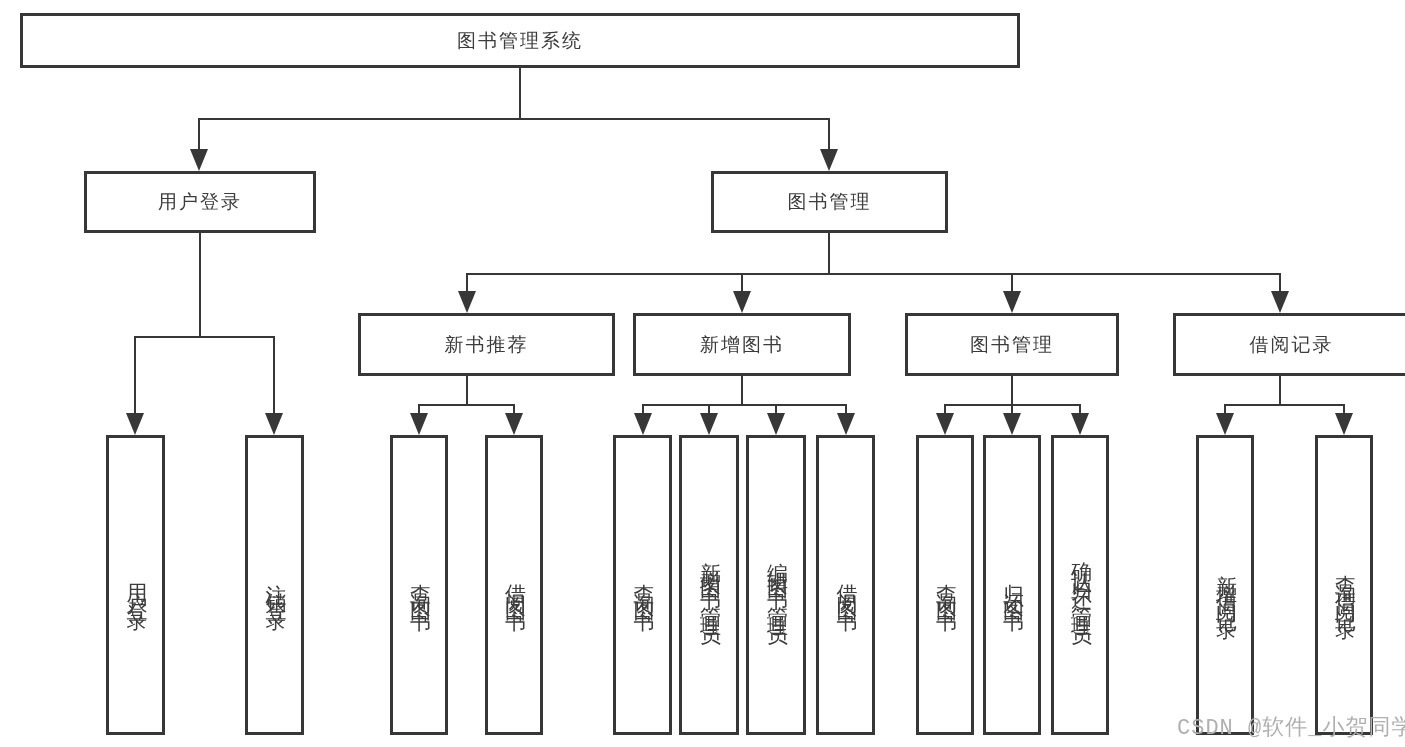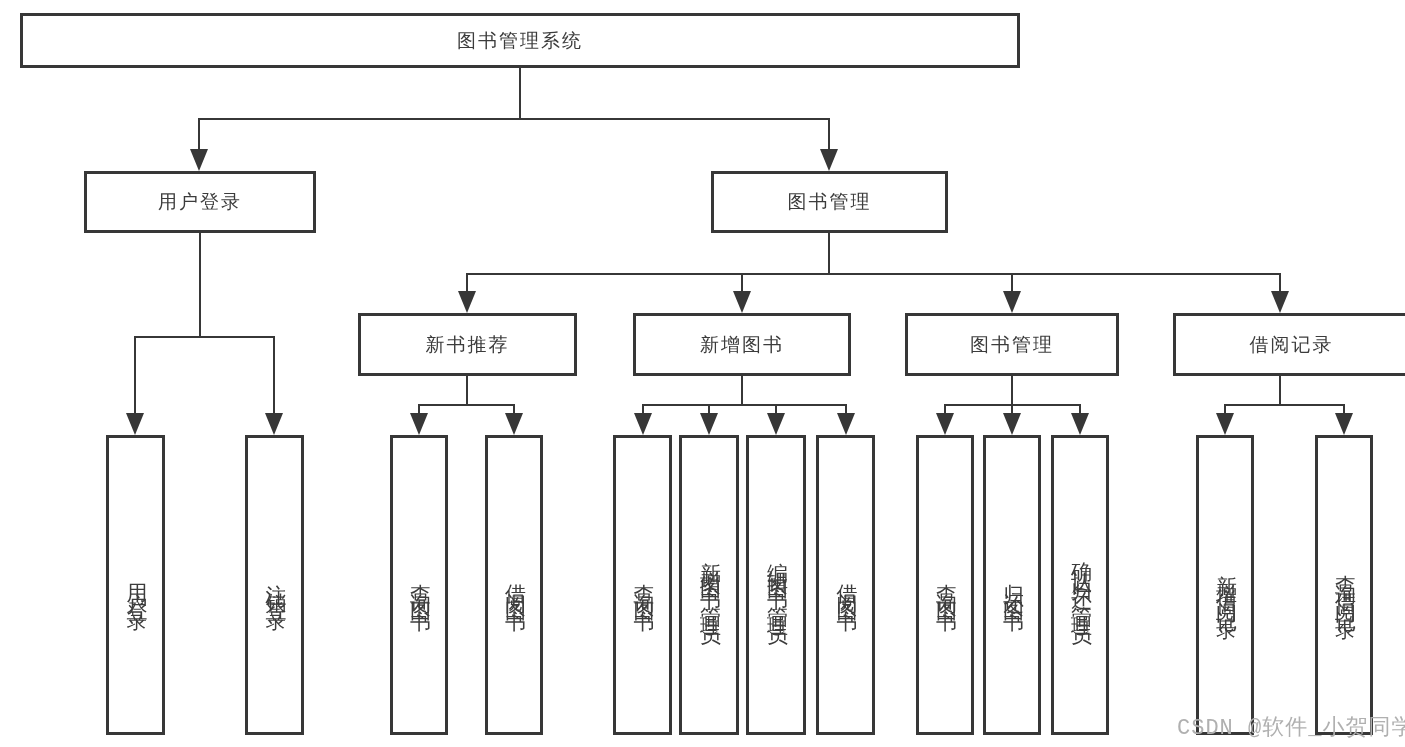--- a/index.html
+++ b/index.html
@@ -66,21 +66,21 @@
   <div class="hl" style="left:466px;top:273px;width:815px"></div>
   <div class="vl" style="left:466px;top:273px;height:21px"></div>
   <div class="ah" style="left:458px;top:291px"></div>
   <div class="vl" style="left:741px;top:273px;height:21px"></div>
   <div class="ah" style="left:733px;top:291px"></div>
   <div class="vl" style="left:1011px;top:273px;height:21px"></div>
   <div class="ah" style="left:1003px;top:291px"></div>
   <div class="vl" style="left:1279px;top:273px;height:21px"></div>
   <div class="ah" style="left:1271px;top:291px"></div>
 
-  <div class="box" style="left:358px;top:313px;width:219px;height:63px">新书推荐</div>
+  <div class="box" style="left:358px;top:313px;width:257px;height:63px">新书推荐</div>
   <div class="box" style="left:633px;top:313px;width:218px;height:63px">新增图书</div>
   <div class="box" style="left:905px;top:313px;width:214px;height:63px">图书管理</div>
   <div class="box" style="left:1173px;top:313px;width:237px;height:63px">借阅记录</div>
 
   <div class="vl" style="left:466px;top:375px;height:30px"></div>
   <div class="hl" style="left:418px;top:404px;width:97px"></div>
   <div class="vl" style="left:418px;top:404px;height:12px"></div>
   <div class="ah" style="left:410px;top:413px"></div>
   <div class="vl" style="left:513px;top:404px;height:12px"></div>
   <div class="ah" style="left:505px;top:413px"></div>

